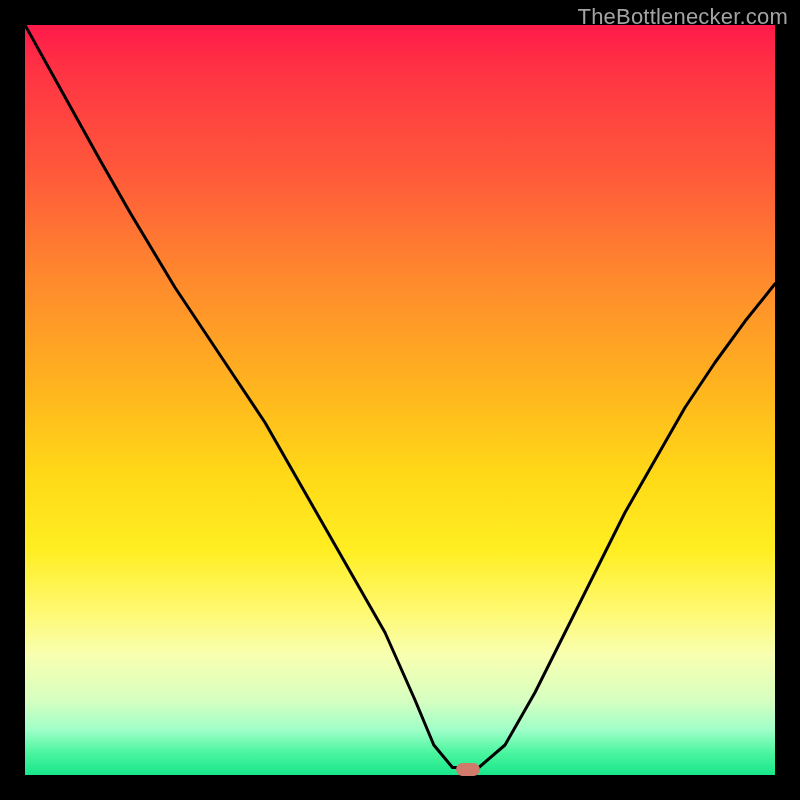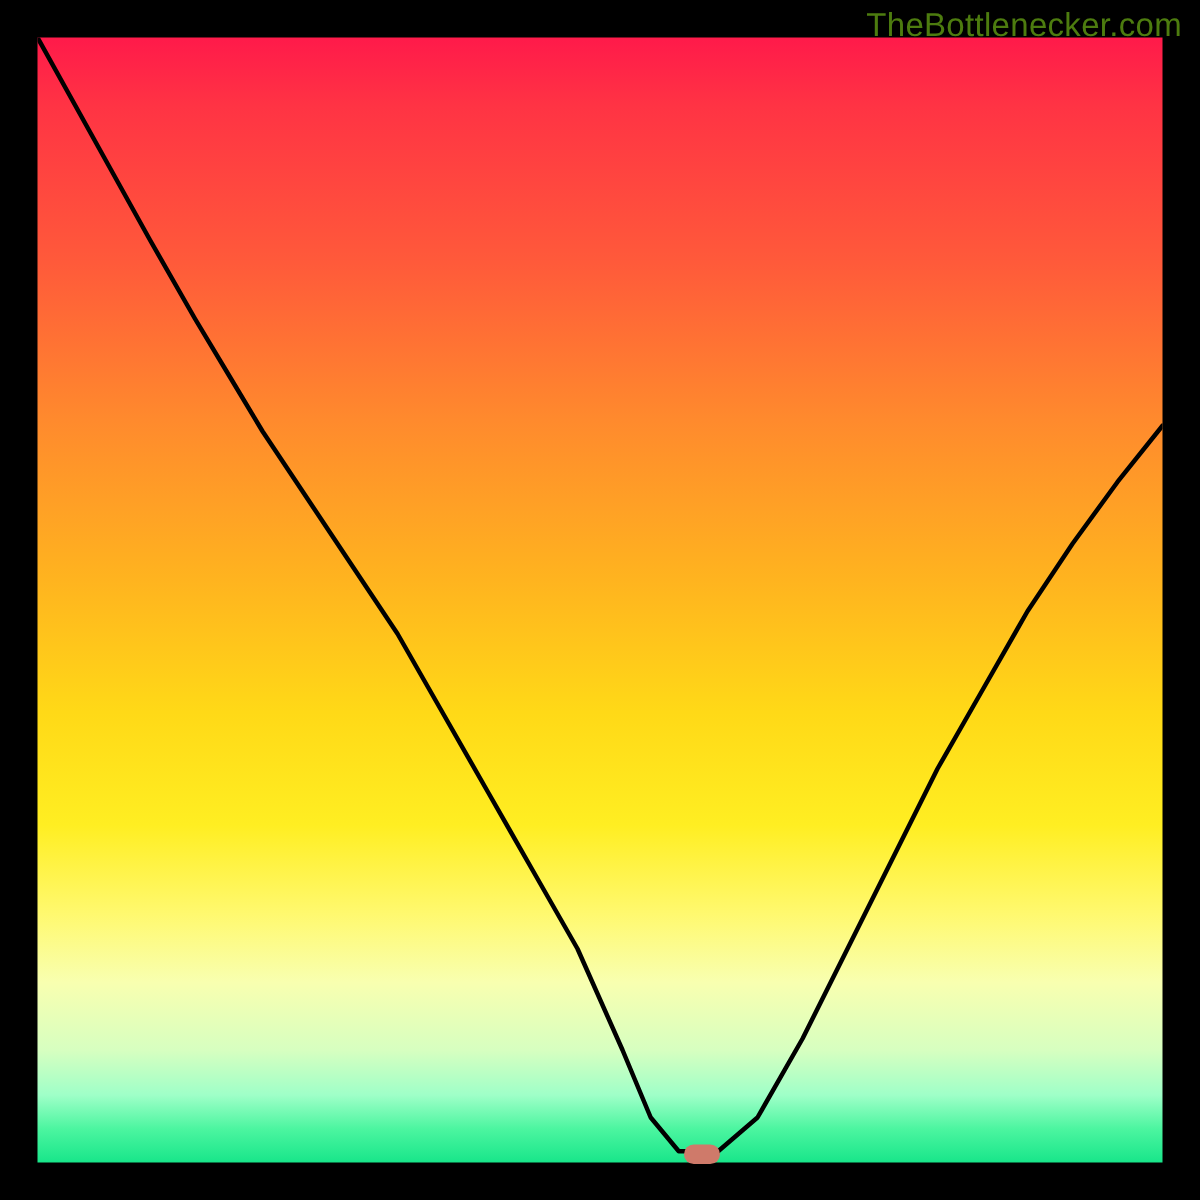--- a/index.html
+++ b/index.html
@@ -52,21 +52,21 @@
     position: absolute;
     width: 24px;
     height: 13px;
     border-radius: 7px;
     background: #cf7a6a; 
   }
   .watermark {
     position: absolute;
     top: 4px;
     right: 12px;
-    color: #4d7c0f;
+    color: #a3a3a3;
     font-size: 22px;
     font-weight: 500;
     letter-spacing: 0.2px;
   }
 </style>
 </head>
 <body>
 
 <div class="frame">
 

